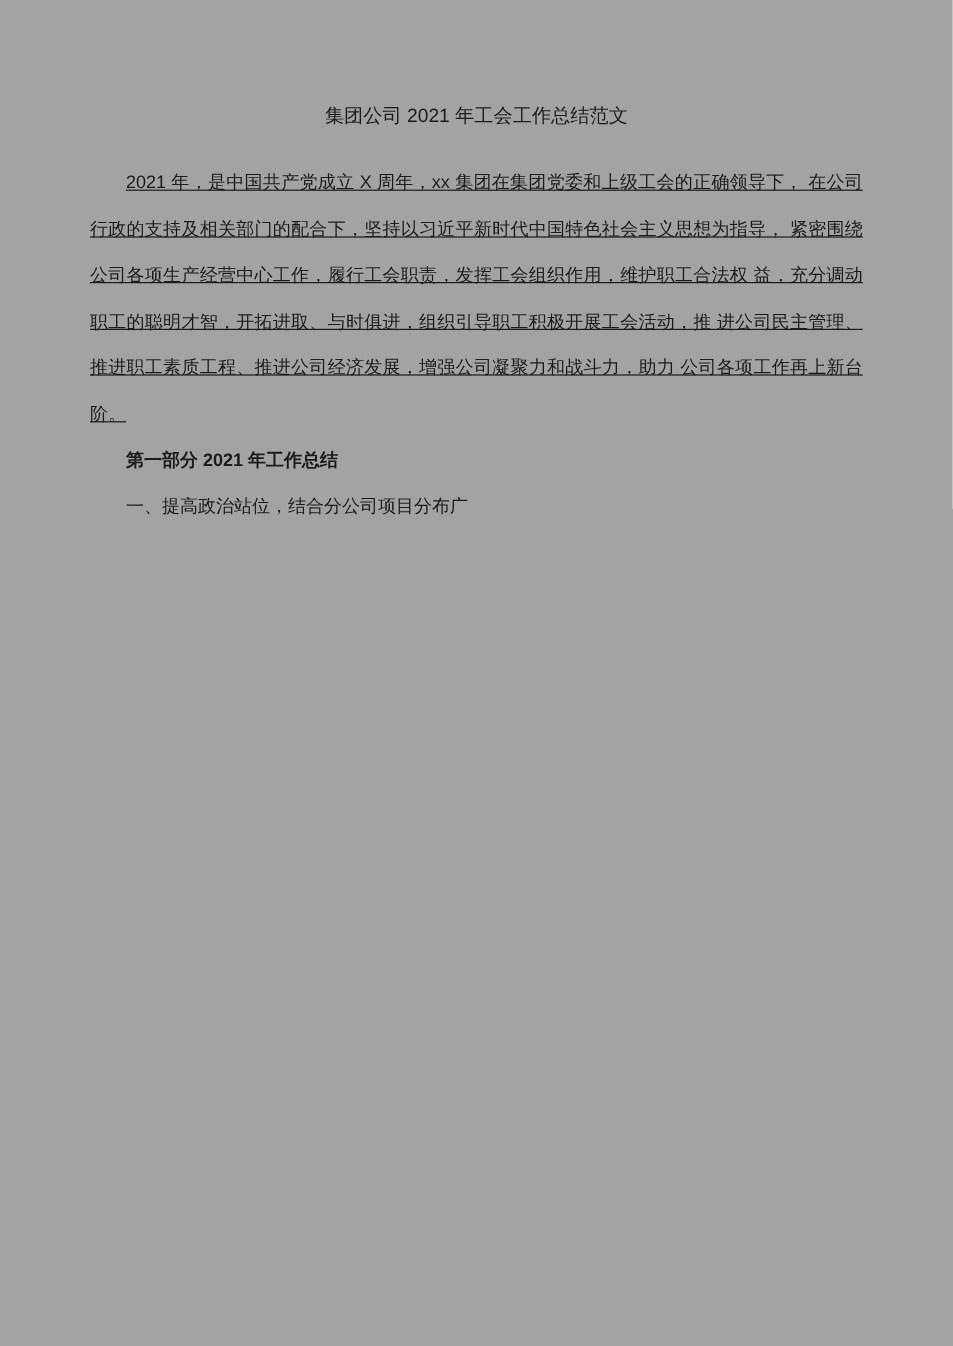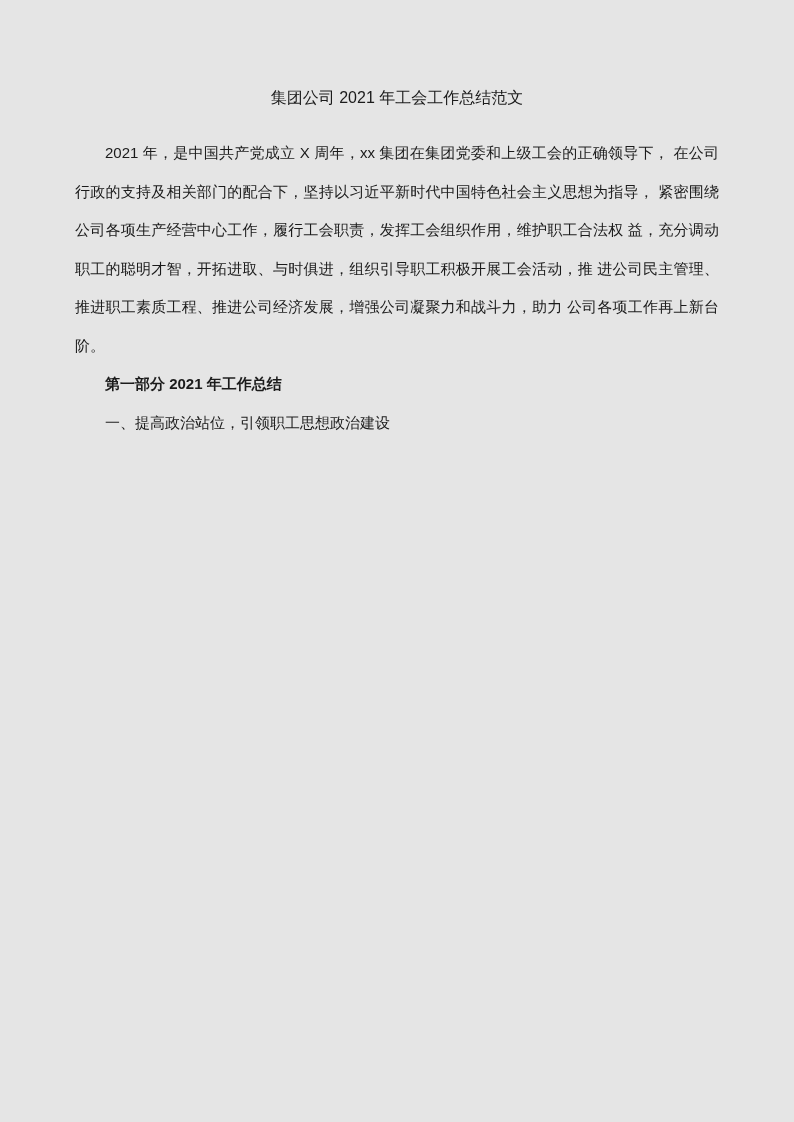--- a/index.html
+++ b/index.html
@@ -6,21 +6,21 @@
     margin: 0;
     padding: 0;
     background: #ffffff;
   }
   .page {
     position: relative;
     box-sizing: border-box;
     width: 794px;
     height: 1122px;
     margin: 0 auto;
-    background: #e5e5e5;
+    background: #a3a3a3;
     padding: 84px 75px 0 75px;
     font-family: "Liberation Sans", sans-serif;
     color: #1b1b1b;
     overflow: hidden;
   }
   .doc-title {
     margin: 0 0 22px 0;
     font-size: 16px;
     font-weight: 400;
     line-height: 28px;
@@ -29,38 +29,39 @@
   }
   .block {
     margin: 0;
     font-size: 15px;
     line-height: 38.5px;
     color: #1b1b1b;
   }
   .paragraph {
     text-align: justify;
     text-indent: 2em;
+    text-decoration: underline;
   }
   .heading-bold {
     font-weight: 700;
     text-indent: 2em;
   }
   .subheading {
     font-weight: 400;
     text-indent: 2em;
   }
 </style>
 </head>
 <body>
 
 <div class="page">
   <h1 class="doc-title">集团公司 2021 年工会工作总结范文</h1>
 
   <p class="block paragraph">2021 年，是中国共产党成立 X 周年，xx 集团在集团党委和上级工会的正确领导下， 在公司行政的支持及相关部门的配合下，坚持以习近平新时代中国特色社会主义思想为指导， 紧密围绕公司各项生产经营中心工作，履行工会职责，发挥工会组织作用，维护职工合法权 益，充分调动职工的聪明才智，开拓进取、与时俱进，组织引导职工积极开展工会活动，推 进公司民主管理、推进职工素质工程、推进公司经济发展，增强公司凝聚力和战斗力，助力 公司各项工作再上新台阶。</p>
 
   <p class="block heading-bold">第一部分 2021 年工作总结</p>
 
-  <p class="block subheading">一、提高政治站位，引领职工思想政治建设</p>
+  <p class="block subheading">一、提高政治站位，结合分公司项目分布广</p>
 
 
 
 
 </div>
 
 </body></html>

